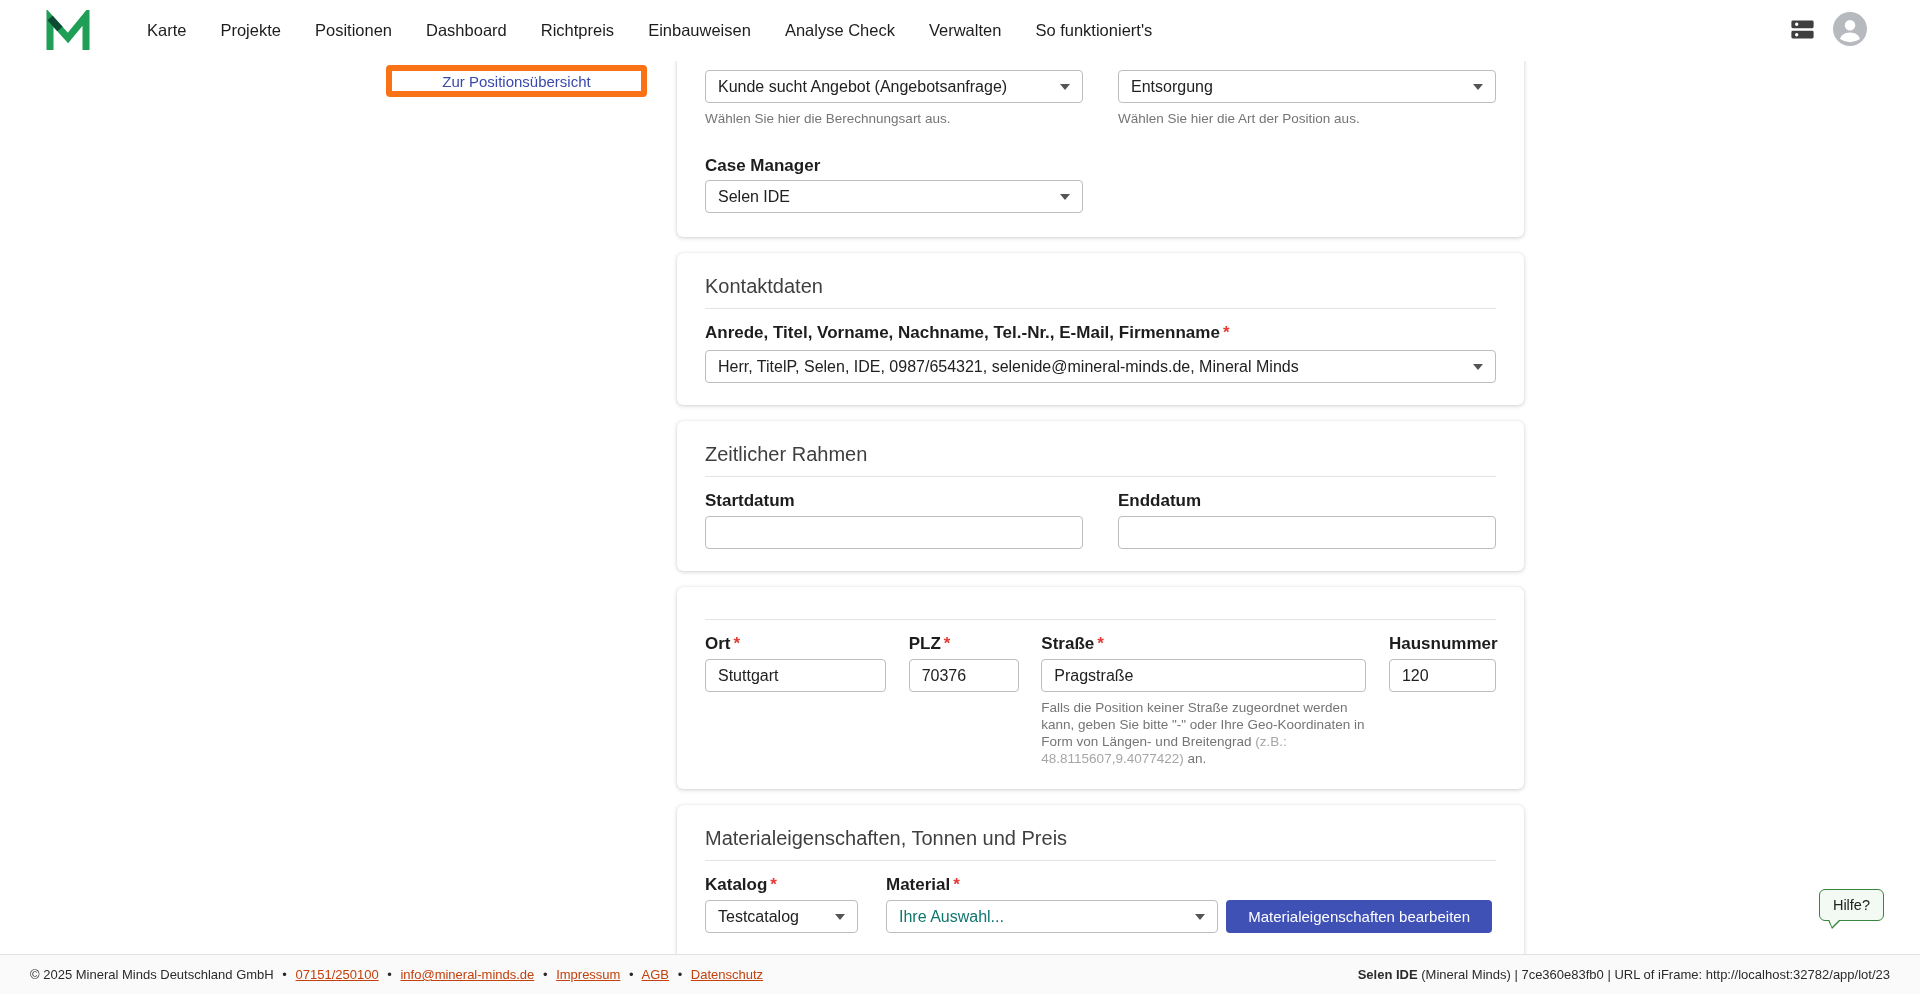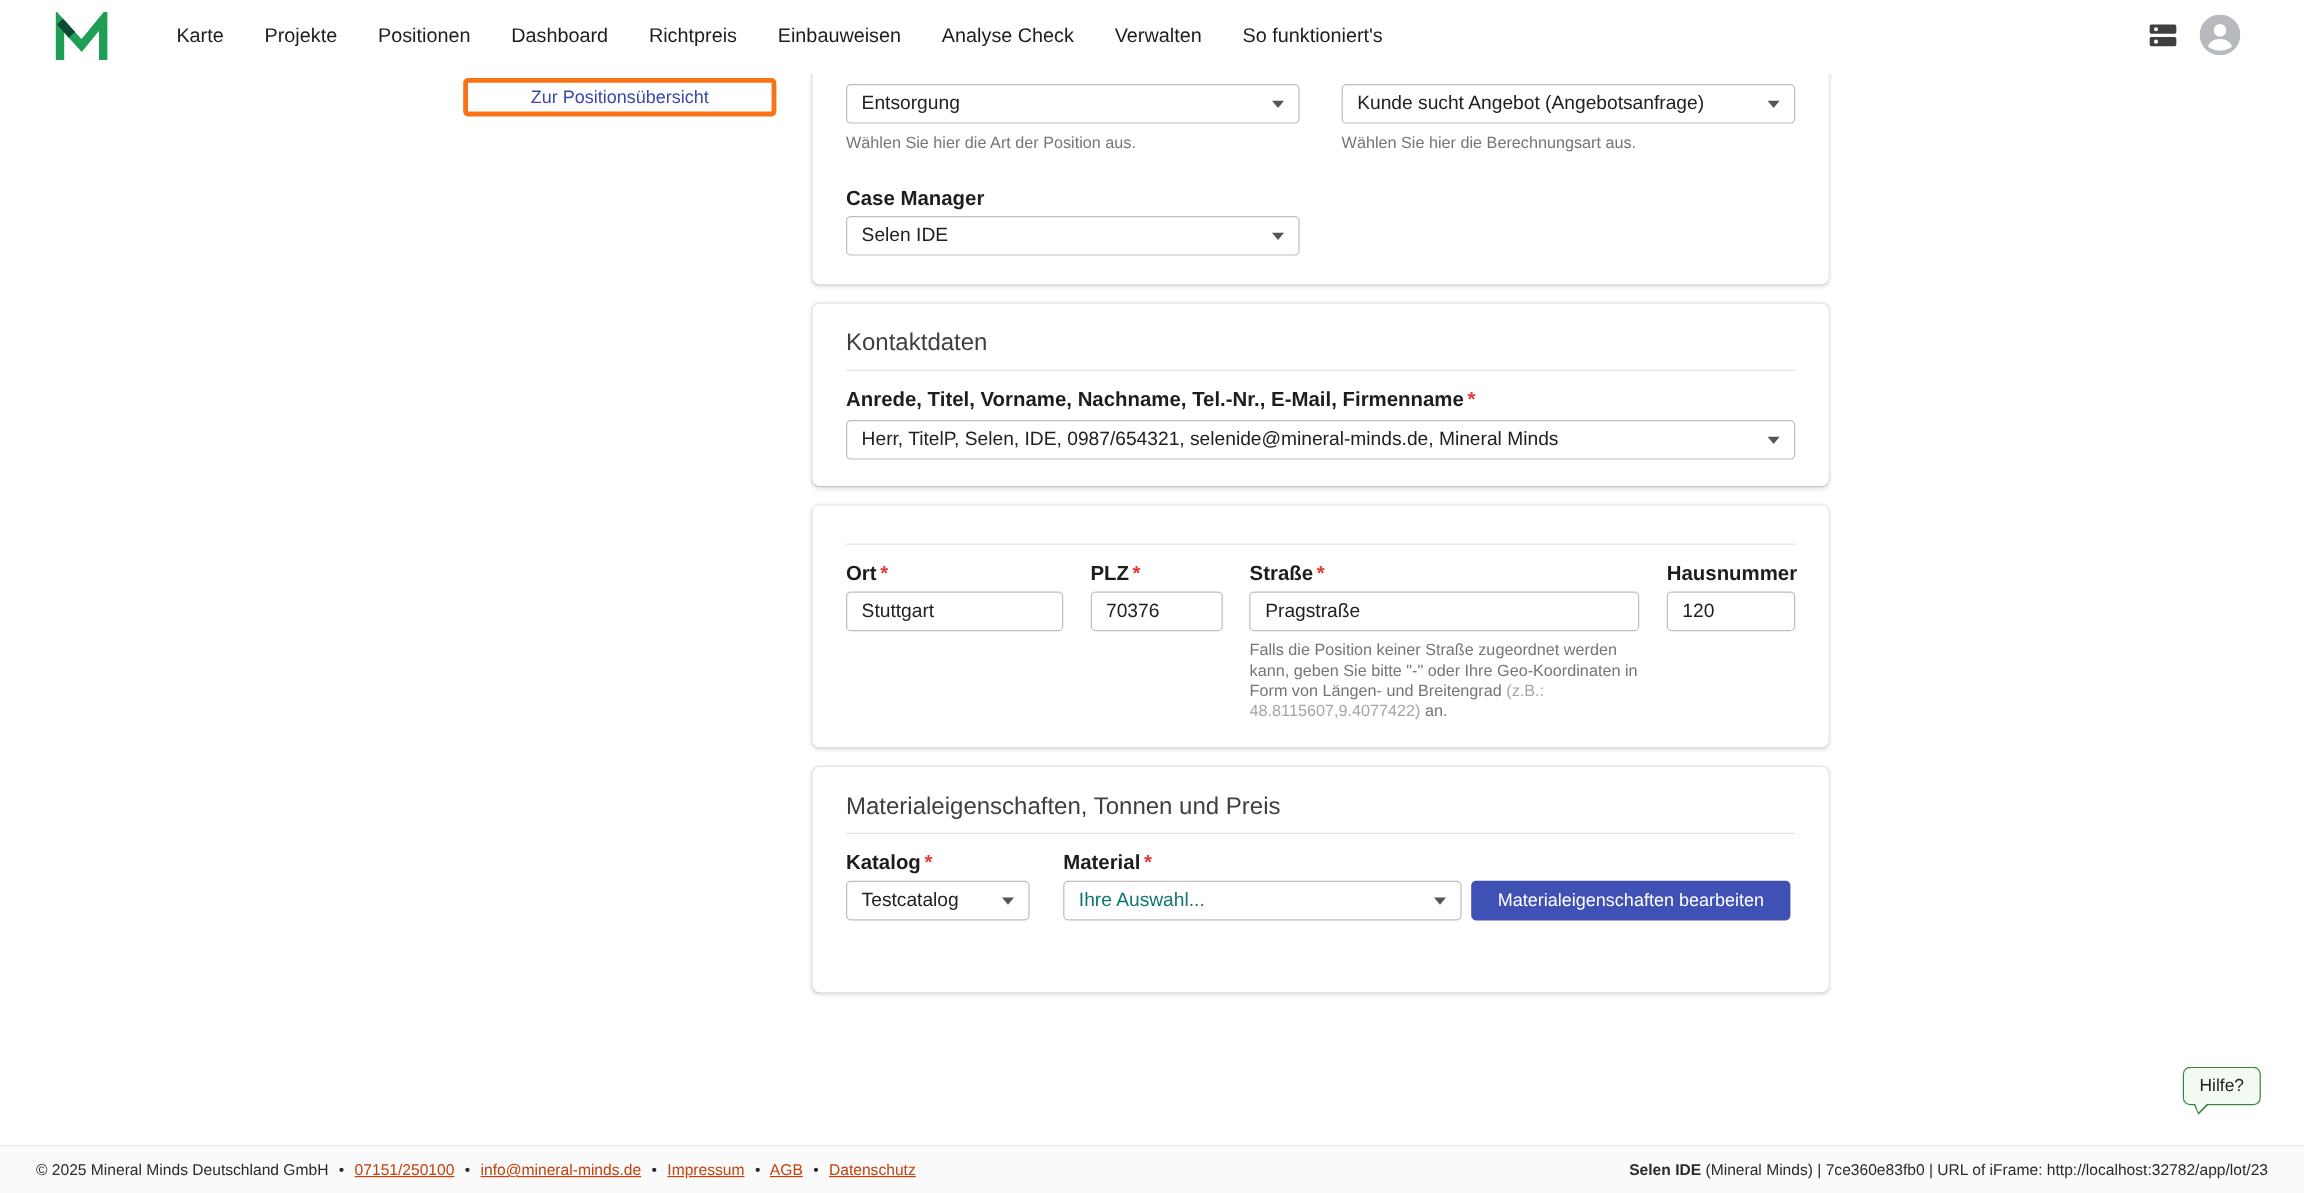--- a/index.html
+++ b/index.html
@@ -23,21 +23,21 @@
   .nav-right { margin-left:auto; margin-right:53px; display:flex; align-items:center; gap:16px; }
   .icon-btn { background:none; border:none; cursor:pointer; display:flex; align-items:center; }
 
   
   .content { position:absolute; top:0; left:386px; width:1140px; display:flex; z-index:10; }
   .col-left { width:261px; margin-right:30px; flex:0 0 auto; }
   .col-right { width:847px; flex:0 0 auto; }
 
   .outline-btn {
     margin-top:65px; width:261px; height:32px;
-    background:#fff; border:4px solid #f97316; border-radius:4px;
+    background:#fff; border:6px solid #f97316; border-radius:4px;
     color:#3949ab; font-size:15px; font-family:inherit; cursor:pointer;
   }
 
   .card {
     background:#fff; border-radius:6px;
     box-shadow:0 1px 4px rgba(0,0,0,.18), 0 0 1px rgba(0,0,0,.12);
     padding:22px 28px;
   }
   .card-position { margin-top:46px; padding-top:24px; padding-bottom:24px; }
   .card + .card, .card-gap { margin-top:16px; }
@@ -126,31 +126,31 @@
   <div class="col-left">
     <button class="outline-btn">Zur Positionsübersicht</button>
   </div>
 
   <div class="col-right">
 
     <div class="card card-position">
       <div class="two-col">
         <div class="w378">
           <div class="select">
+            <span class="select-value">Kunde sucht Angebot (Angebotsanfrage)</span>
+            <span class="caret"></span>
+          </div>
+          <p class="helper">Wählen Sie hier die Berechnungsart aus.</p>
+        </div>
+        <div class="w378">
+          <div class="select">
             <span class="select-value">Entsorgung</span>
             <span class="caret"></span>
           </div>
           <p class="helper">Wählen Sie hier die Art der Position aus.</p>
-        </div>
-        <div class="w378">
-          <div class="select">
-            <span class="select-value">Kunde sucht Angebot (Angebotsanfrage)</span>
-            <span class="caret"></span>
-          </div>
-          <p class="helper">Wählen Sie hier die Berechnungsart aus.</p>
         </div>
       </div>
       <div class="cm-block">
         <span class="field-label">Case Manager</span>
         <div class="select w378">
           <span class="select-value">Selen IDE</span>
           <span class="caret"></span>
         </div>
       </div>
     </div>
@@ -158,20 +158,34 @@
     <div class="card">
       <h2 class="card-title">Kontaktdaten</h2>
       <div class="divider"></div>
       <span class="field-label mt14"><span>Anrede, Titel, Vorname, Nachname, Tel.-Nr., E-Mail, Firmenname</span><span class="req">*</span></span>
       <div class="select mt8">
         <span class="select-value">Herr, TitelP, Selen, IDE, 0987/654321, selenide@mineral-minds.de, Mineral Minds</span>
         <span class="caret"></span>
       </div>
     </div>
 
+    <div class="card">
+      <h2 class="card-title">Zeitlicher Rahmen</h2>
+      <div class="divider"></div>
+      <div class="two-col mt14">
+        <div class="w378">
+          <span class="field-label">Startdatum</span>
+          <input type="text" class="text-input mt6" style="">
+        </div>
+        <div class="w378">
+          <span class="field-label">Enddatum</span>
+          <input type="text" class="text-input mt6" style="">
+        </div>
+      </div>
+    </div>
 
     <div class="card">
       <div class="divider"></div>
       <div class="loc-row">
         <div class="loc-ort">
           <span class="field-label"><span>Ort</span><span class="req">*</span></span>
           <input type="text" class="text-input mt6" value="Stuttgart" style="">
         </div>
         <div class="loc-plz">
           <span class="field-label"><span>PLZ</span><span class="req">*</span></span>

